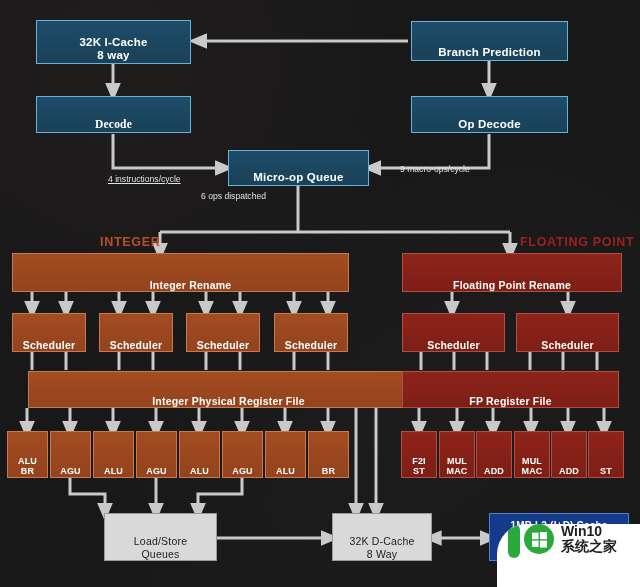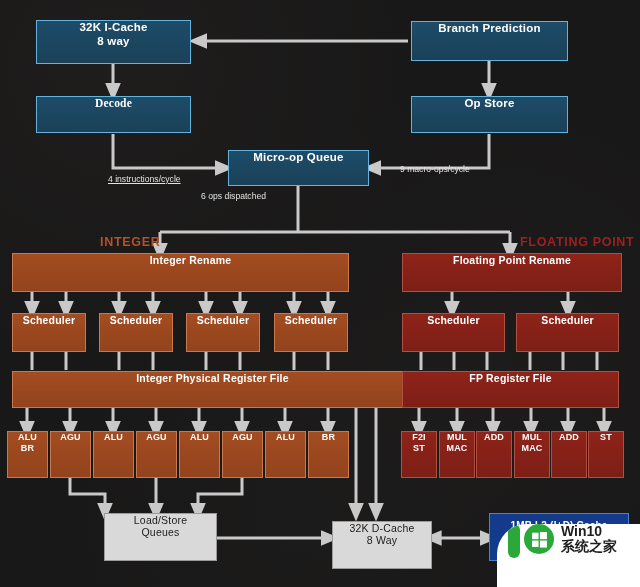--- a/index.html
+++ b/index.html
@@ -12,21 +12,21 @@
   #diagram{
     position:absolute;left:0;top:0;width:640px;height:587px;
     background:
       radial-gradient(circle at 18% 12%, rgba(60,55,50,.16), transparent 42%),
       radial-gradient(circle at 78% 62%, rgba(55,50,48,.13), transparent 46%),
       radial-gradient(circle at 45% 88%, rgba(48,46,44,.12), transparent 40%),
       #191818;
   }
   .box{
     position:absolute;box-sizing:border-box;
-    display:flex;align-items:flex-start;justify-content:center;
+    display:flex;align-items:flex-end;justify-content:center;
     text-align:center;line-height:1.18;
     font-weight:bold;color:#ffffff;
     letter-spacing:.2px;
   }
   
   .blue{
     background:linear-gradient(180deg,#1d4c69 0%,#1a4158 100%);
     border:1px solid #63b3dd;
     font-size:11.5px;
   }
@@ -181,21 +181,21 @@
 
   <div class="box blue" style="left:36px;top:96px;width:155px;height:37px;font-family:Liberation Serif, serif;">
     <span>Decode</span>
   </div>
 
   <div class="box blue" style="left:411px;top:21px;width:157px;height:40px;">
     <span>Branch Prediction</span>
   </div>
 
   <div class="box blue" style="left:411px;top:96px;width:157px;height:37px;">
-    <span>Op Store</span>
+    <span>Op Decode</span>
   </div>
 
   <div class="box blue" style="left:228px;top:150px;width:141px;height:36px;">
     <span>Micro-op Queue</span>
   </div>
 
   <div class="edge-label" style="left:108px;top:174px;text-decoration:underline;">4 instructions/cycle</div>
   <div class="edge-label" style="left:400px;top:164px;">9 macro-ops/cycle</div>
   <div class="edge-label" style="left:201px;top:191px;">6 ops dispatched</div>
 
@@ -212,21 +212,21 @@
   <div class="box orange" style="left:99px;top:313px;width:74px;height:39px;">
     <span>Scheduler</span>
   </div>
   <div class="box orange" style="left:186px;top:313px;width:74px;height:39px;">
     <span>Scheduler</span>
   </div>
   <div class="box orange" style="left:274px;top:313px;width:74px;height:39px;">
     <span>Scheduler</span>
   </div>
 
-  <div class="box orange" style="left:12px;top:371px;width:401px;height:37px;">
+  <div class="box orange" style="left:28px;top:371px;width:401px;height:37px;">
     <span>Integer Physical Register File</span>
   </div>
 
   <div class="box orange small" style="left:7px;top:431px;width:41px;height:47px;">
     <div>
       <span>ALU</span><br>
       <span>BR</span>
     </div>
   </div>
   <div class="box orange small" style="left:50px;top:431px;width:41px;height:47px;">
@@ -294,21 +294,21 @@
     <span>ST</span>
   </div>
 
   <div class="box grey" style="left:104px;top:513px;width:113px;height:48px;">
     <div>
       <span>Load/Store</span><br>
       <span>Queues</span>
     </div>
   </div>
 
-  <div class="box grey" style="left:332px;top:513px;width:100px;height:48px;margin-top:8px;">
+  <div class="box grey" style="left:332px;top:513px;width:100px;height:48px;">
     <div>
       <span>32K D-Cache</span><br>
       <span>8 Way</span>
     </div>
   </div>
 
   <div class="box navy" style="left:489px;top:513px;width:140px;height:48px;align-items:flex-start;padding-top:6px;">
     <span>1MB L2 (I+D) Cache</span>
   </div>
 

